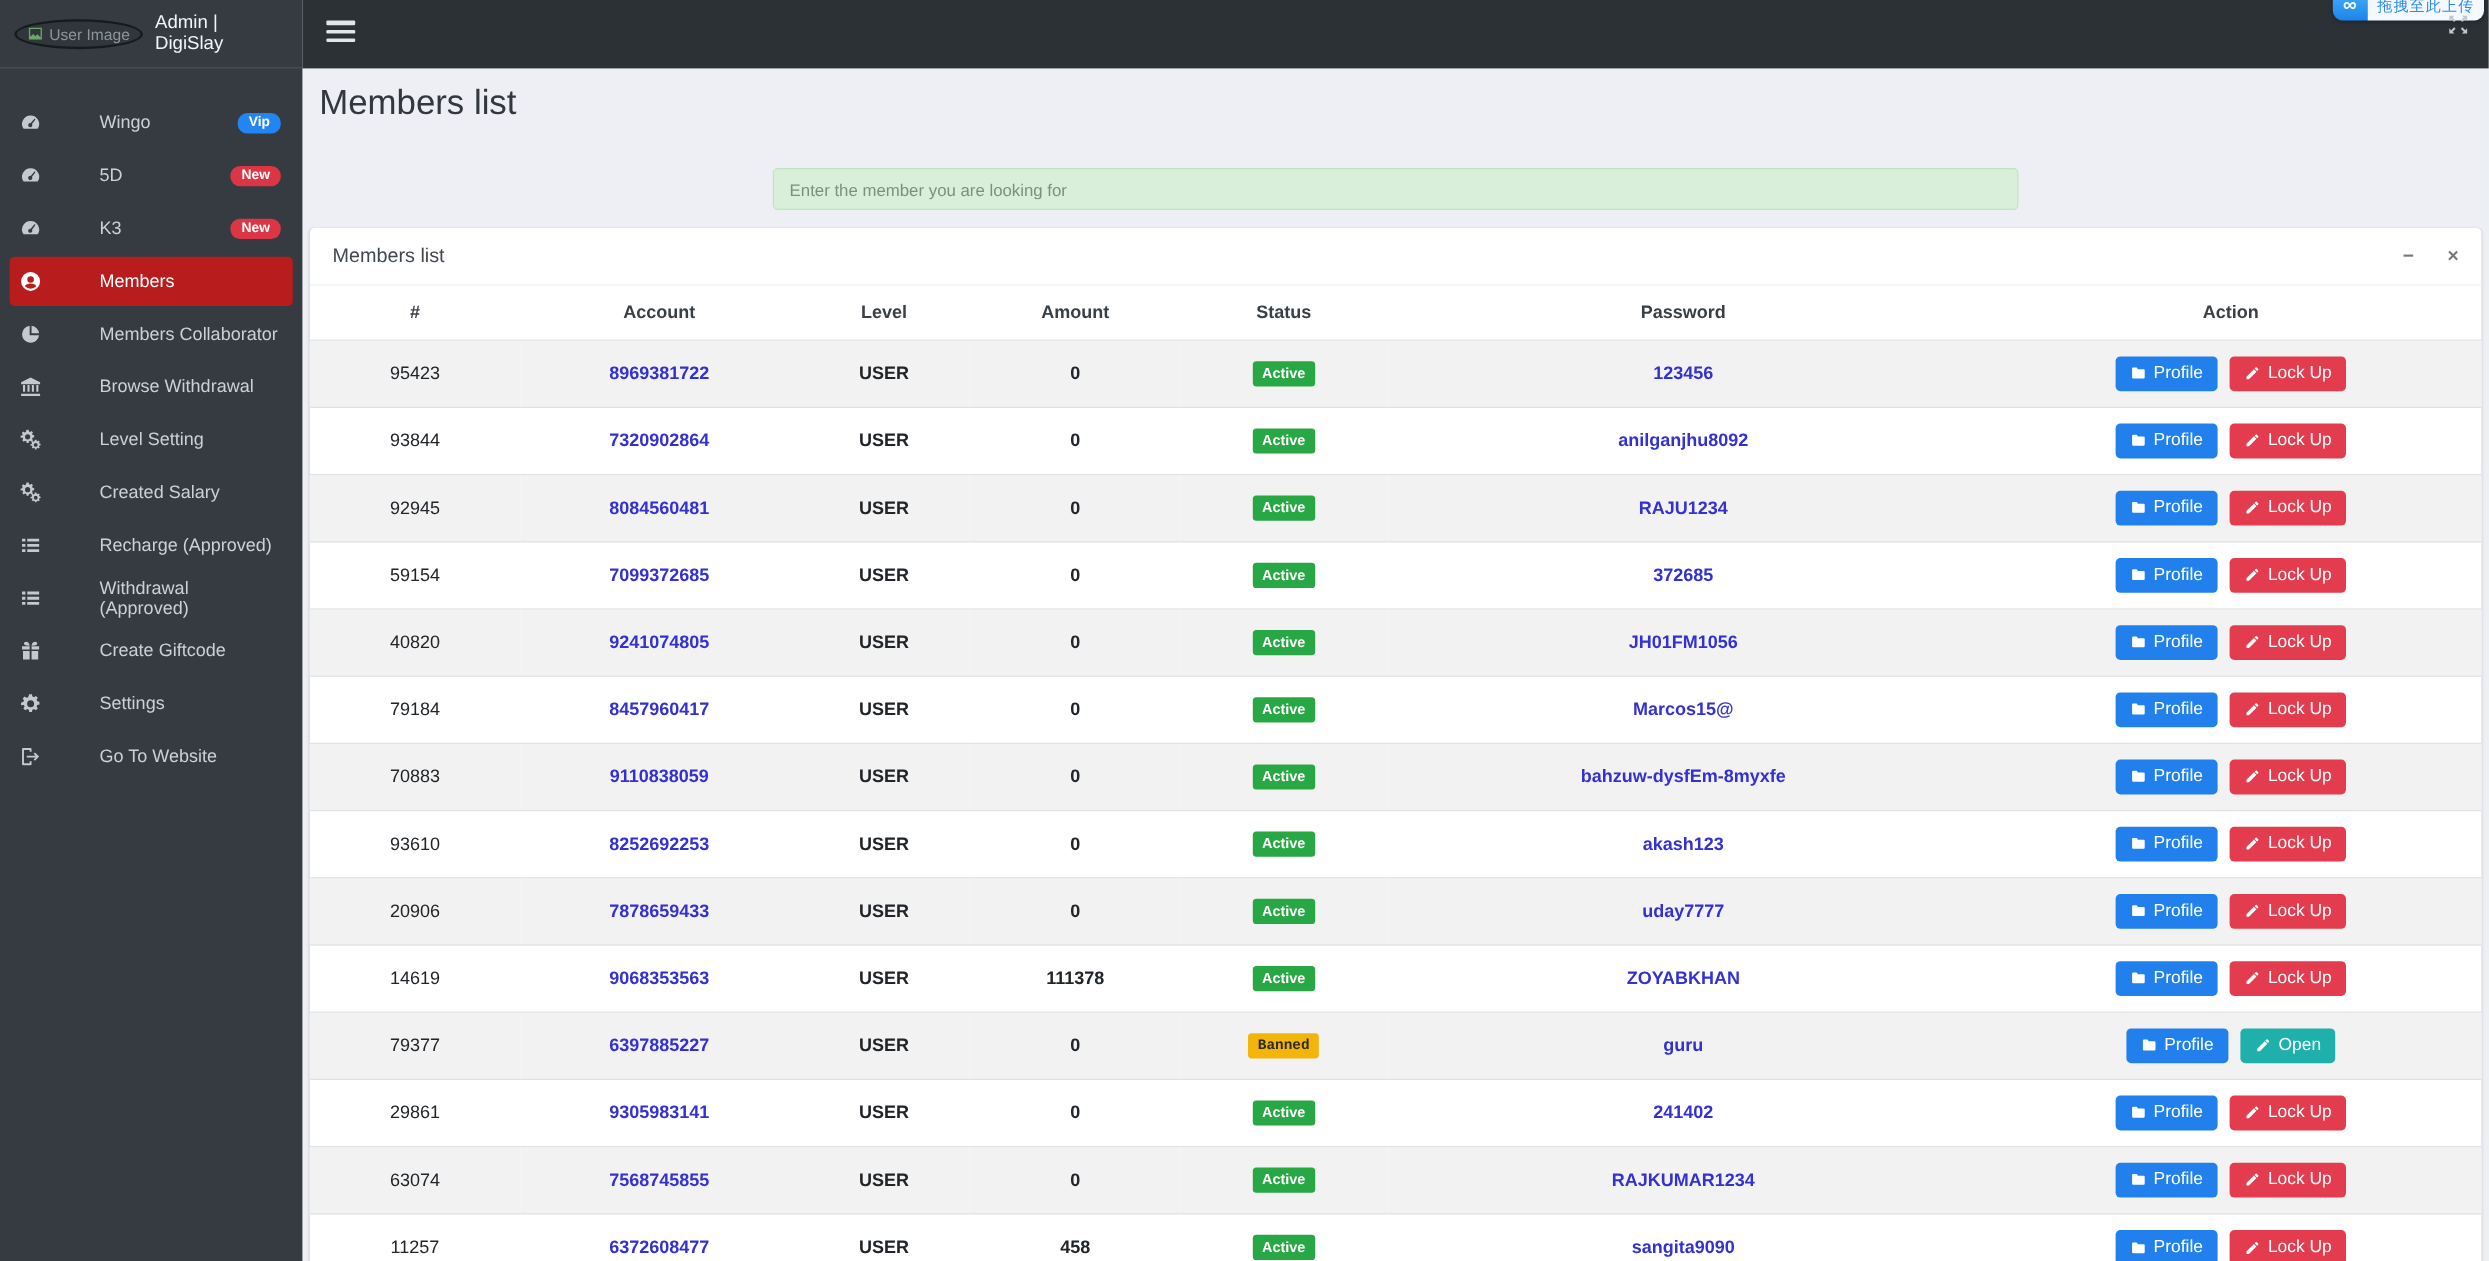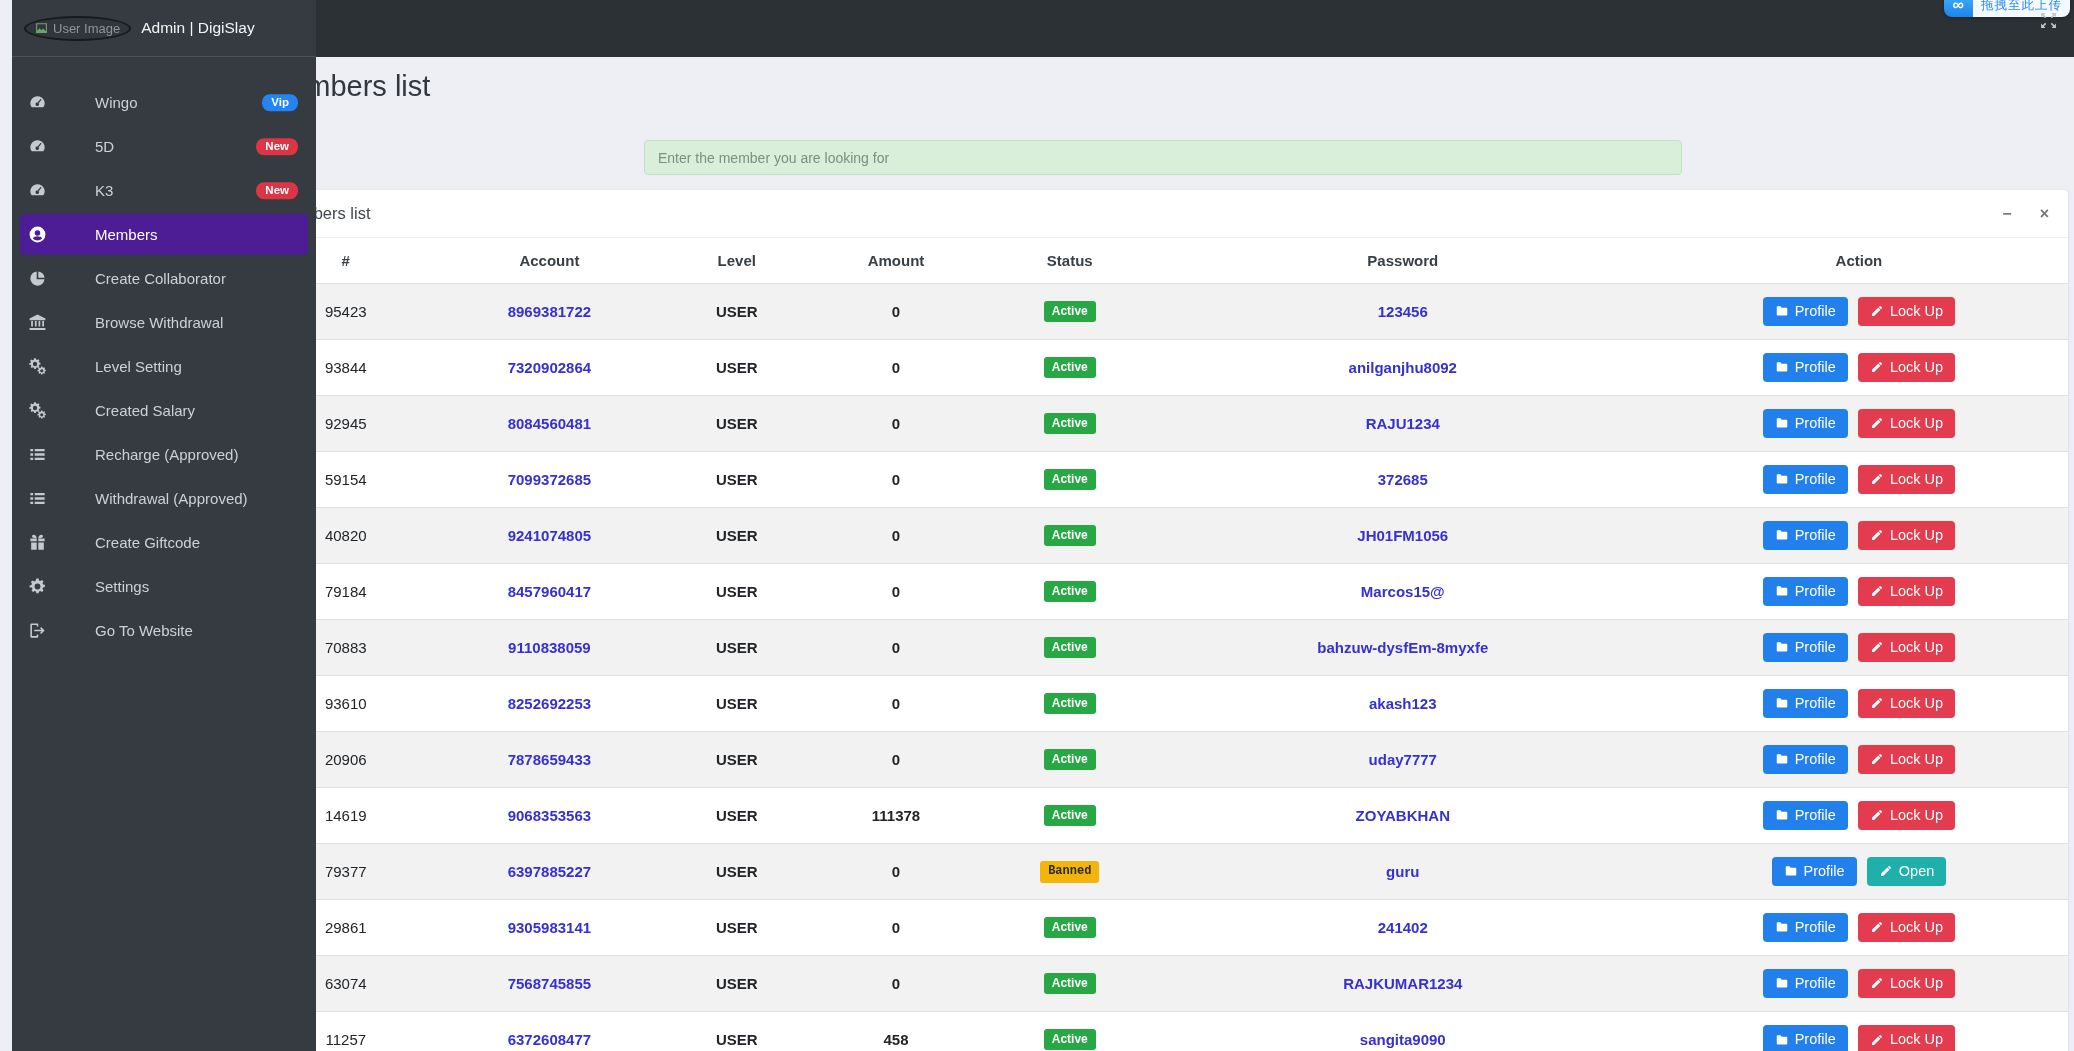--- a/index.html
+++ b/index.html
@@ -1,21 +1,21 @@
 <!DOCTYPE html>
 <html><head>
 <meta charset="utf-8">
 <style>
   * { box-sizing: border-box; margin: 0; padding: 0; }
   html,body { width:2074px; height:1051px; overflow:hidden;
     font-family:"Liberation Sans", sans-serif; background:#edeff4; }
 
   
   .app { position:relative; width:2074px; height:1051px; }
-  .sidebar { position:absolute; left:12px; top:0; width:304px; height:1051px;
+  .sidebar { position:absolute; left:0; top:0; width:252px; height:1051px;
     background:#353b41; z-index:5; }
   .navbar { position:absolute; left:252px; top:0; right:0; height:57px;
     background:#2c3136; z-index:4; }
   .content { position:absolute; left:252px; top:57px; right:0; bottom:0;
     padding:6px 6px 0 6px; }
 
   
   .brand { height:57px; display:flex; align-items:center; padding:0 12px;
     border-bottom:1px solid #4a525a; }
   .logo-oval { display:inline-flex; align-items:center; gap:5px;
@@ -24,21 +24,21 @@
   .logo-oval svg { width:13px; height:12px; fill:#6aa86a; flex:none; }
   .brand-title { color:#f4f5f6; font-size:15.5px; margin-left:10px; font-weight:400; }
 
   
   .menu { padding:22px 0 0 0; }
   .menu-item { position:relative; display:flex; align-items:center;
     height:41px; margin:3px 8px; padding:0 10px 0 8px; border-radius:4px;
     color:#ccd1d8; text-decoration:none; cursor:pointer; }
   .menu-item .mi-icon { width:19px; height:19px; fill:#c3c9d0; margin-right:13px; flex:none; }
   .menu-item .mi-label { font-size:15px;margin-left:35px; }
-  .menu-item.active { background:#4c1d95; color:#fff; }
+  .menu-item.active { background:#b91c1c; color:#fff; }
   .menu-item.active .mi-icon { fill:#fff; }
   .mi-badge { position:absolute; right:10px; top:50%; transform:translateY(-50%);
     color:#fff; font-size:11.5px; font-weight:bold; padding:3px 9px;
     border-radius:8px; line-height:1; }
 
   
   .hamburger { position:absolute; left:17px; top:16px; width:30px; height:25px;
     background:none; border:none; cursor:pointer; }
   .hamburger span { display:block; width:24px; height:3.2px; background:#e3e6e8;
     border-radius:1px; margin:0 auto 4.2px auto; }
@@ -192,21 +192,21 @@
           </svg>
     <span class="mi-label">Members</span>
 
   </a>
 
 
   <a class="menu-item">
     <svg class="mi-icon">
             <use href="#pie-chart-icon"></use>
           </svg>
-    <span class="mi-label">Create Collaborator</span>
+    <span class="mi-label">Members Collaborator</span>
 
   </a>
 
 
   <a class="menu-item">
     <svg class="mi-icon">
             <use href="#bank-icon"></use>
           </svg>
     <span class="mi-label">Browse Withdrawal</span>
 

